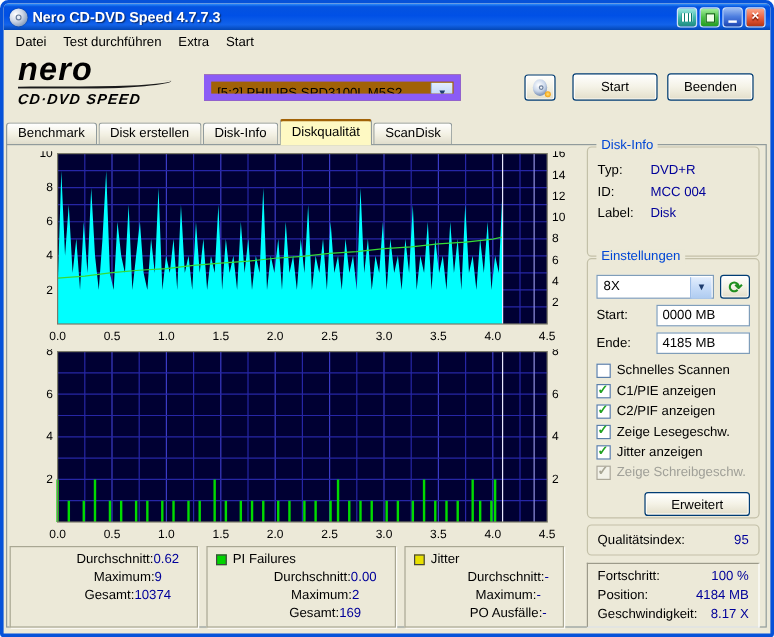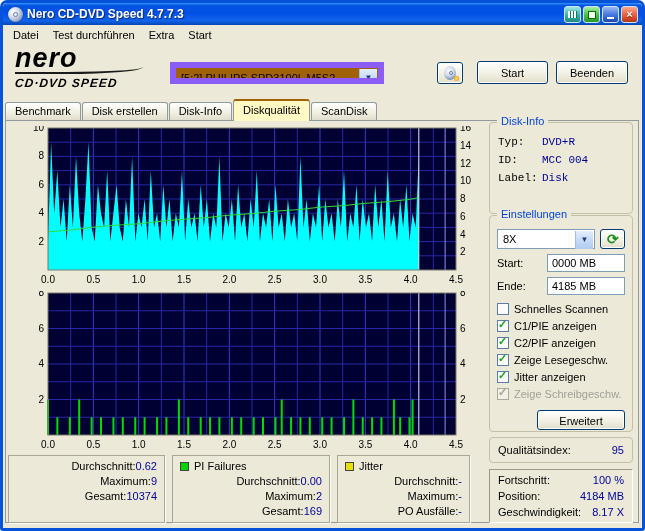--- a/index.html
+++ b/index.html
@@ -71,21 +71,21 @@
   
   .quality-box{display:flex;justify-content:space-between;align-items:center;padding:0 8px;}
   .quality-box .val{color:#000099;}
   .status-panel{position:absolute;border:1px solid;border-color:#9C9A8A #FFFFFF #FFFFFF #9C9A8A;box-sizing:border-box;padding-top:2px;}
   .statrow{display:flex;justify-content:space-between;padding:0 8px;line-height:16px;}
   .statrow .val{color:#000099;}
   
   .sumbox{position:absolute;border:1px solid #A9A793;box-shadow:1px 1px 0 #FDFCF8;background:#ECE9D8;box-sizing:border-box;padding:3px 7px;}
   .sum-title{display:flex;align-items:center;gap:5px;line-height:15px;}
   .swatch{width:9px;height:9px;border:1px solid #444;box-sizing:border-box;flex:none;}
-  .sumrow{display:flex;justify-content:flex-end;line-height:15px;padding-left:40px;}
+  .sumrow{display:flex;justify-content:center;line-height:15px;padding-left:40px;}
   .sumrow .val{color:#000099;}
 </style>
 </head>
 <body>
 
 <div class="window">
 
   <div class="titlebar">
     <span class="app-icon"></span>
     <span class="title-text">Nero CD-DVD Speed 4.7.7.3</span>
@@ -277,21 +277,21 @@
       <text x="221.33333333333334" y="157" text-anchor="middle" class="tick">2.0</text>
       <text x="266.66666666666663" y="157" text-anchor="middle" class="tick">2.5</text>
       <text x="312" y="157" text-anchor="middle" class="tick">3.0</text>
       <text x="357.3333333333333" y="157" text-anchor="middle" class="tick">3.5</text>
       <text x="402.6666666666667" y="157" text-anchor="middle" class="tick">4.0</text>
       <text x="448" y="157" text-anchor="middle" class="tick">4.5</text>
     </svg>
 
   <div class="gbox" style="left:486px;top:119px;width:144px;height:92px;">
     <span class="gbox-cap">Disk-Info</span>
-    <div style="padding-top:10px;font-family:Liberation Mono, monospace;">
+    <div style="padding-top:10px;">
       <div class="inforow">
           <span class="lab">Typ:</span>
           <span class="val">DVD+R</span>
         </div>
       <div class="inforow">
           <span class="lab">ID:</span>
           <span class="val">MCC 004</span>
         </div>
       <div class="inforow">
           <span class="lab">Label:</span>

